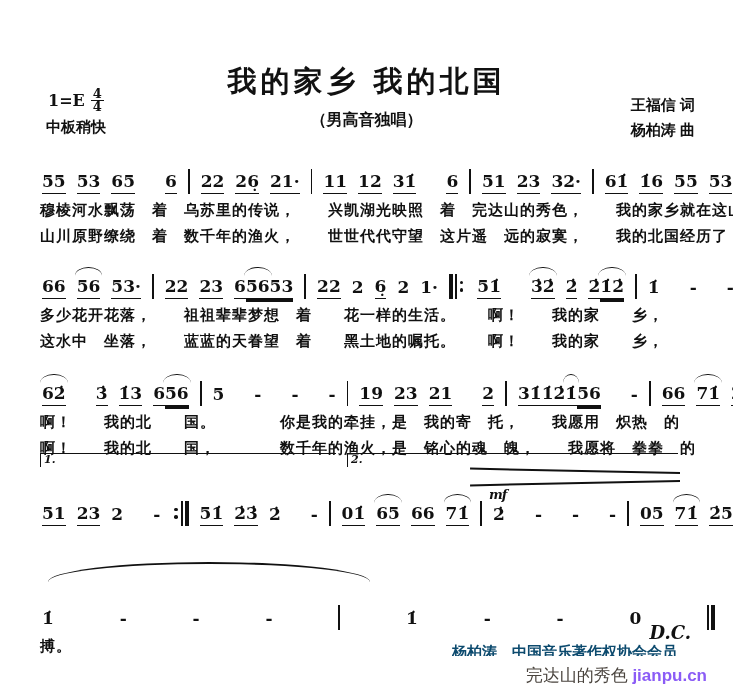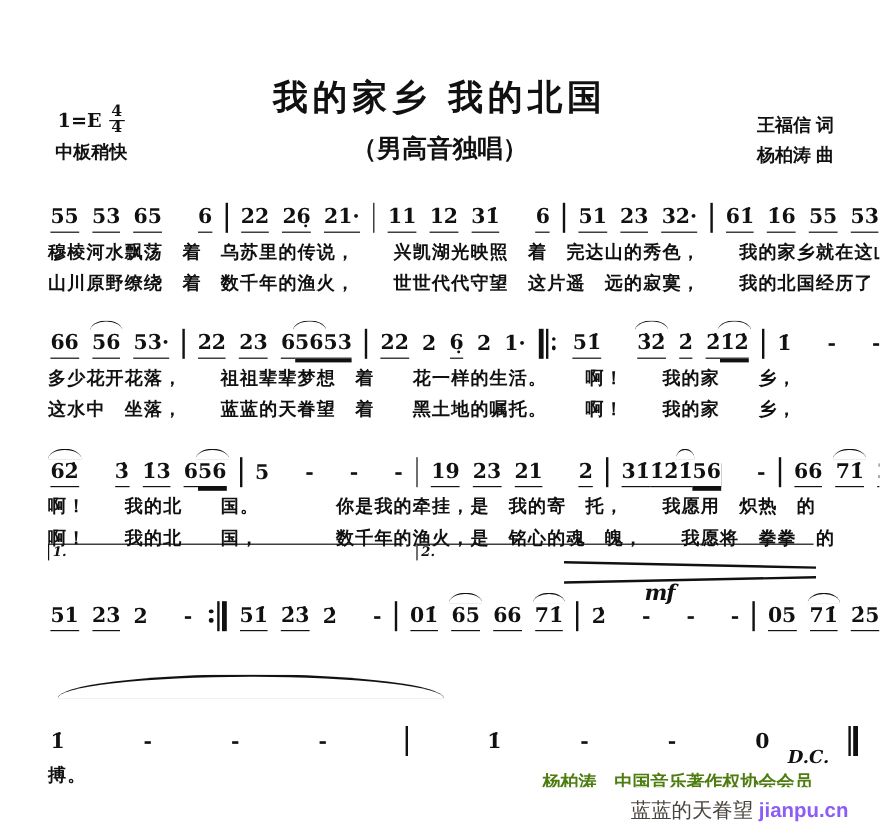--- a/index.html
+++ b/index.html
@@ -8,21 +8,21 @@
 
   
   .title{position:absolute;top:62px;left:0;width:100%;text-align:center;
          font-size:29px;font-weight:700;letter-spacing:4px;}
   .keyblock{position:absolute;left:48px;top:88px;font-weight:700;font-size:16px;display:flex;align-items:center;gap:6px;justify-content:center;}
   .meter{display:inline-flex;flex-direction:column;align-items:center;font-size:13px;line-height:12px;font-weight:700;}
   .meter .mt{border-bottom:1.5px solid #111;padding:0 2px;}
   .tempo{position:absolute;left:46px;top:118px;font-size:15px;font-weight:700;
          font-family:"Liberation Sans",sans-serif;}
   .subtitle{position:absolute;top:110px;left:0;width:100%;text-align:center;
-            font-size:21px;font-weight:700;font-family:"Liberation Sans",sans-serif;}
+            font-size:16px;font-weight:700;font-family:"Liberation Sans",sans-serif;}
   .credits{position:absolute;right:38px;top:92px;text-align:right;font-size:15px;
            font-weight:700;line-height:25px;font-family:"Liberation Sans",sans-serif;}
 
   
   #lines .line{position:absolute;left:40px;right:18px;}
   #lines .line:nth-child(1){top:148px;}
   #lines .line:nth-child(2){top:253px;}
   #lines .line:nth-child(3){top:360px;}
   #lines .line:nth-child(4){top:480px;}
   #lines .line:nth-child(5){top:584px;}
@@ -32,46 +32,46 @@
   .tok{position:relative;display:inline-block;margin-left:11px;white-space:nowrap;
        font-size:17px;font-weight:700;line-height:20px;padding-bottom:2px;}
   .notes .tok:first-child{margin-left:2px;}
   .tok.g{margin-left:0;}
   .tok.sp1{margin-left:30px;}
   .tok.u1{border-bottom:1.7px solid #111;}
   .tok.u2{border-bottom:1.7px solid #111;box-shadow:0 3px 0 0 #111;}
   .tok .arc{position:absolute;left:-2px;right:-2px;top:-9px;height:8px;
             border-top:1.7px solid #111;border-radius:50% 50% 0 0/100% 100% 0 0;}
   .tok .sup{position:absolute;top:-19px;left:-4px;font-style:italic;font-weight:700;
-            font-size:18px;letter-spacing:-1px;margin-left:48px;}
+            font-size:13px;letter-spacing:-1px;}
 
   .b-bar,.b-rs,.b-re,.b-fin{display:inline-flex;align-items:center;margin-left:11px;height:26px;}
   .bn{width:1.8px;height:25px;background:#111;}
   .bk{width:4px;height:25px;background:#111;}
   .b-rs .bk{margin-right:2px;} .b-re .bk{margin-left:2px;}
   .b-fin .bn{margin-right:2px;}
   .dd{display:inline-flex;flex-direction:column;gap:4px;margin:0 3px;}
   .dd b{width:3.5px;height:3.5px;border-radius:50%;background:#111;}
 
   .volta{position:absolute;top:-27px;height:13px;border-top:1.8px solid #111;
          border-left:1.8px solid #111;}
   .volta span{position:absolute;left:3px;top:-1px;font-size:11px;font-weight:700;font-style:italic;}
   .tie{position:absolute;border-top:2px solid #111;border-radius:50% 50% 0 0/100% 100% 0 0;}
   .hp{position:absolute;height:10px;}
   .hp i{position:absolute;left:0;width:100%;height:1.7px;background:#111;display:block;}
   .hp .hl1{top:0;transform:rotate(1.2deg);transform-origin:100% 50%;}
   .hp .hl2{bottom:0;transform:rotate(-1.2deg);transform-origin:100% 50%;}
 
   .lyr{margin-top:7px;font-size:15px;font-weight:700;letter-spacing:1px;white-space:pre;
        font-family:"Liberation Sans",sans-serif;}
-  .dc{position:absolute;right:24px;top:38px;font-size:15px;font-weight:700;font-style:italic;margin-left:21px;}
+  .dc{position:absolute;right:24px;top:38px;font-size:18px;font-weight:700;font-style:italic;margin-left:21px;}
 
   
   .credit{position:absolute;left:452px;top:643px;width:270px;height:13px;overflow:hidden;
-          font-size:15px;font-weight:700;color:#4d7c0f;font-family:"Liberation Sans",sans-serif;}
+          font-size:15px;font-weight:700;color:#0c4a6e;font-family:"Liberation Sans",sans-serif;}
   .watermark{position:absolute;right:26px;top:664px;font-size:17px;
              font-family:"Liberation Sans",sans-serif;}
   .wm-site{color:#4a443e;}
   .wm-domain{color:#8b5cf6;font-weight:700;}
 </style>
 </head>
 <body>
 
 <div id="sheet">
 
@@ -283,16 +283,16 @@
           </span>
         </div>
         <div class="lyr">搏。</div>
         <div class="dc">D.C.</div>
       </div>
     </div>
 
   <div class="credit">杨柏涛　中国音乐著作权协会会员</div>
 
   <div class="watermark">
-    <span class="wm-site">蓝蓝的天眷望 </span><span class="wm-domain">jianpu.cn</span>
+    <span class="wm-site">完达山的秀色 </span><span class="wm-domain">jianpu.cn</span>
   </div>
 
 </div>
 
 </body></html>

